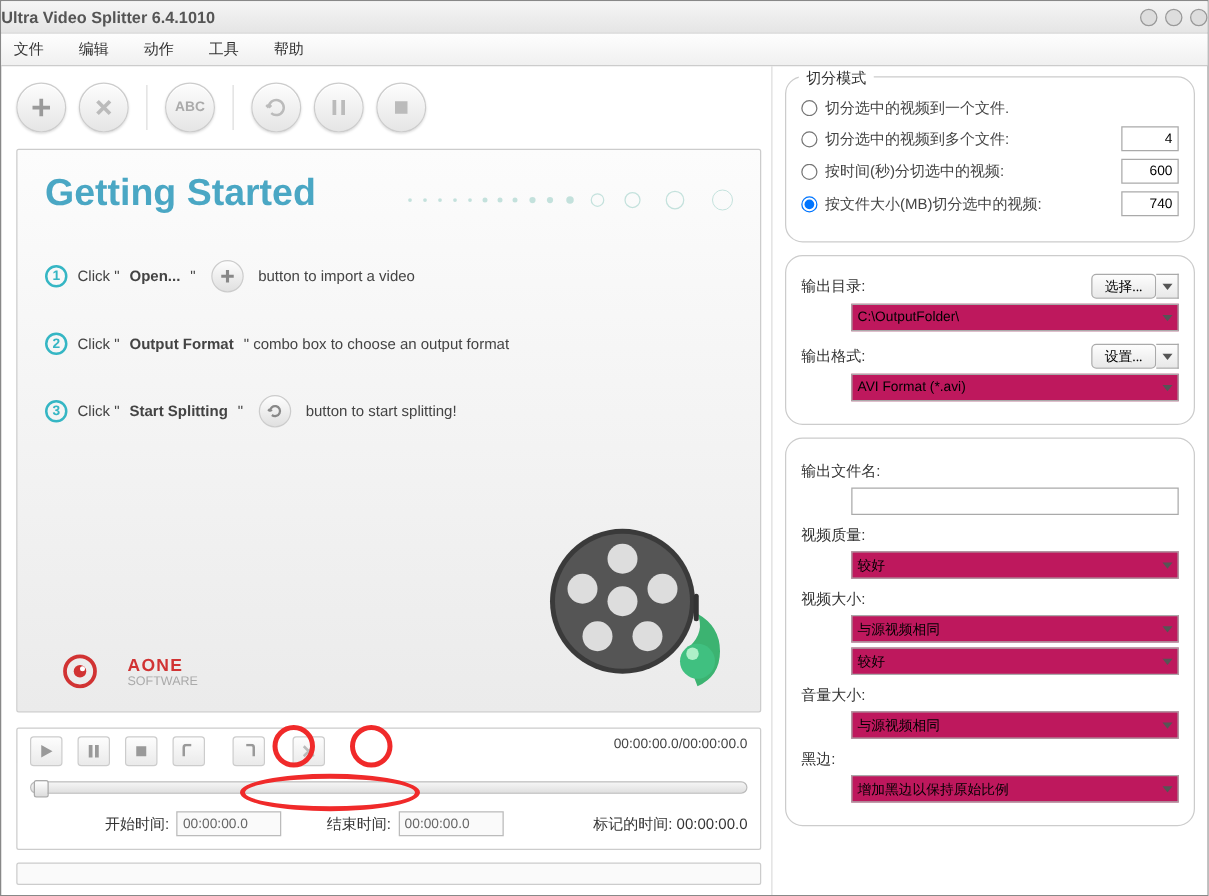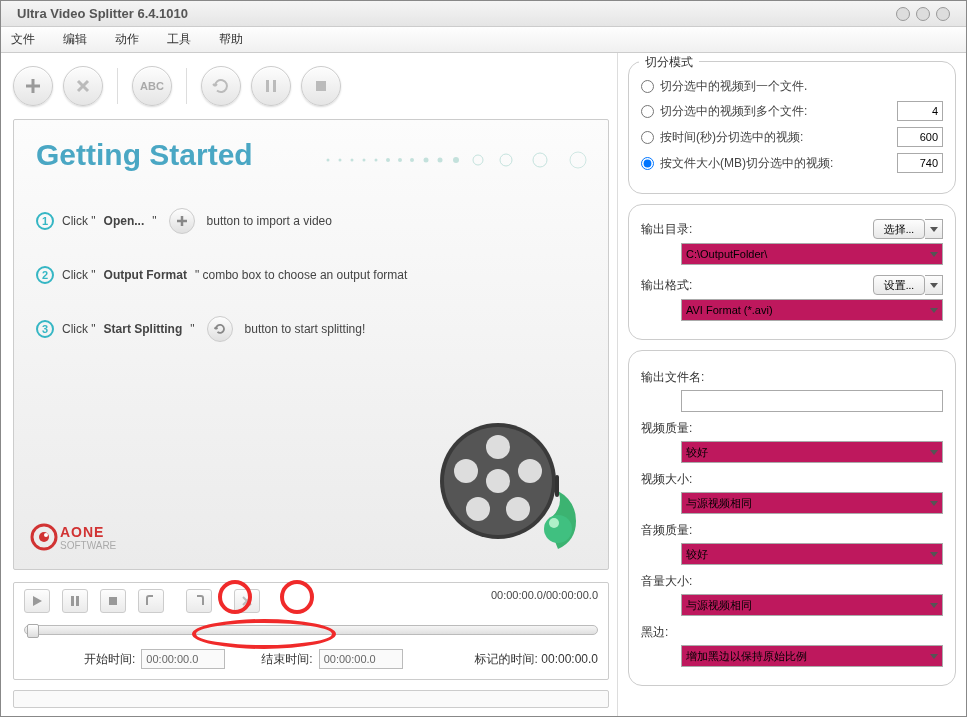--- a/index.html
+++ b/index.html
@@ -1,20 +1,20 @@
 <!DOCTYPE html>
 <html><head>
 <meta charset="utf-8">
 <style>
 * { box-sizing: border-box; margin: 0; padding: 0; font-family: "Microsoft YaHei", Arial, sans-serif; }
 body { background: #fff; width: 967px; height: 717px; overflow: hidden; }
 
 .window-frame { border: 1px solid #888; width: 967px; height: 717px; position: relative; background: #fff; }
 
-.title-bar { height: 26px; background: linear-gradient(#f5f5f5,#e5e5e5); border-bottom: 1px solid #ccc; display: flex; align-items: center; padding: 0 16px; }
+.title-bar { height: 26px; background: linear-gradient(#f5f5f5,#e5e5e5); border-bottom: 1px solid #ccc; display: flex; align-items: center; padding: 0 0; }
 .title-bar .title { color: #555; font-size: 13px; font-weight: bold; flex: 1; }
 .title-bar .win-btns { display: flex; gap: 6px; }
 .win-btn { width: 14px; height: 14px; border-radius: 50%; background: #ddd; border: 1px solid #999; }
 
 .menu-bar { height: 26px; background: linear-gradient(#fefefe,#f0f0f0); border-bottom: 1px solid #ccc; display: flex; align-items: center; padding: 0 10px; gap: 28px; }
 .menu-bar span { font-size: 12px; color: #333; cursor: default; }
 
 .main-row { display: flex; height: calc(100% - 52px); }
 
 .left-panel { width: 616px; padding: 8px 8px 8px 12px; display: flex; flex-direction: column; }
@@ -25,21 +25,21 @@
 .tbtn svg { width: 20px; height: 20px; }
 .tbtn .txt { font-size: 11px; font-weight: bold; color: #aaa; }
 
 .video-area { flex: 1; margin-top: 8px; background: linear-gradient(#fcfcfc,#ebebeb); border: 1px solid #ccc; border-radius: 2px; position: relative; padding: 18px 22px; overflow: hidden; }
 .gs-title { font-size: 30px; font-weight: bold; color: #4AA7C4; margin-bottom: 36px; }
 .gs-step { display: flex; align-items: center; gap: 8px; margin-bottom: 32px; font-size: 12px; color: #444; }
 .gs-num { width: 18px; height: 18px; border: 2px solid #35b6c4; color: #35b6c4; border-radius: 50%; font-size: 11px; display:flex; align-items:center; justify-content:center; font-weight:bold;}
 .gs-step b { font-weight: bold; }
 .gs-minibtn { width: 26px; height: 26px; border-radius: 50%; background: linear-gradient(#fdfdfd,#e0e0e0); border: 1px solid #ccc; display:inline-flex; align-items:center; justify-content:center; margin: 0 4px; color:#888; }
 .gs-minibtn svg { width: 14px; height: 14px; }
-.logo { position: absolute; left: 16px; bottom: 18px; display: flex; align-items: center; gap: 2px; }
+.logo { position: absolute; left: 36px; bottom: 18px; display: flex; align-items: center; gap: 24px; }
 .logo-mark { width: 28px; height: 28px; }
 .logo-text { font-size: 10px; color: #aaa; }
 .logo-text b { font-size: 14px; color: #D13333; font-weight: bold; letter-spacing: 1px; }
 .reel-art { position: absolute; right: 10px; bottom: 8px; }
 .dots-row { position:absolute; top:30px; right:10px; opacity:.5; }
 
 .playback-panel { margin-top: 12px; border: 1px solid #ccc; border-radius: 2px; padding: 6px 10px 10px; position: relative; }
 .pb-row { display: flex; gap: 0; }
 .pbbtn { width: 26px; height: 24px; border: 1px solid #ccc; border-radius: 3px; background: linear-gradient(#fdfdfd,#eaeaea); display:flex; align-items:center; justify-content:center; color:#888; }
 .pbbtn svg { width: 12px; height: 12px; }
@@ -357,21 +357,20 @@
             </div>
           </div>
 
         <div class="sec-label">视频大小:</div>
         <div class="field-row">
             <div class="combo indent">
               <span>与源视频相同</span>
             </div>
           </div>
 
-        <div class="sec-label">音频质量:</div>
         <div class="field-row">
             <div class="combo indent">
               <span>较好</span>
             </div>
           </div>
 
         <div class="sec-label">音量大小:</div>
         <div class="field-row">
             <div class="combo indent">
               <span>与源视频相同</span>

